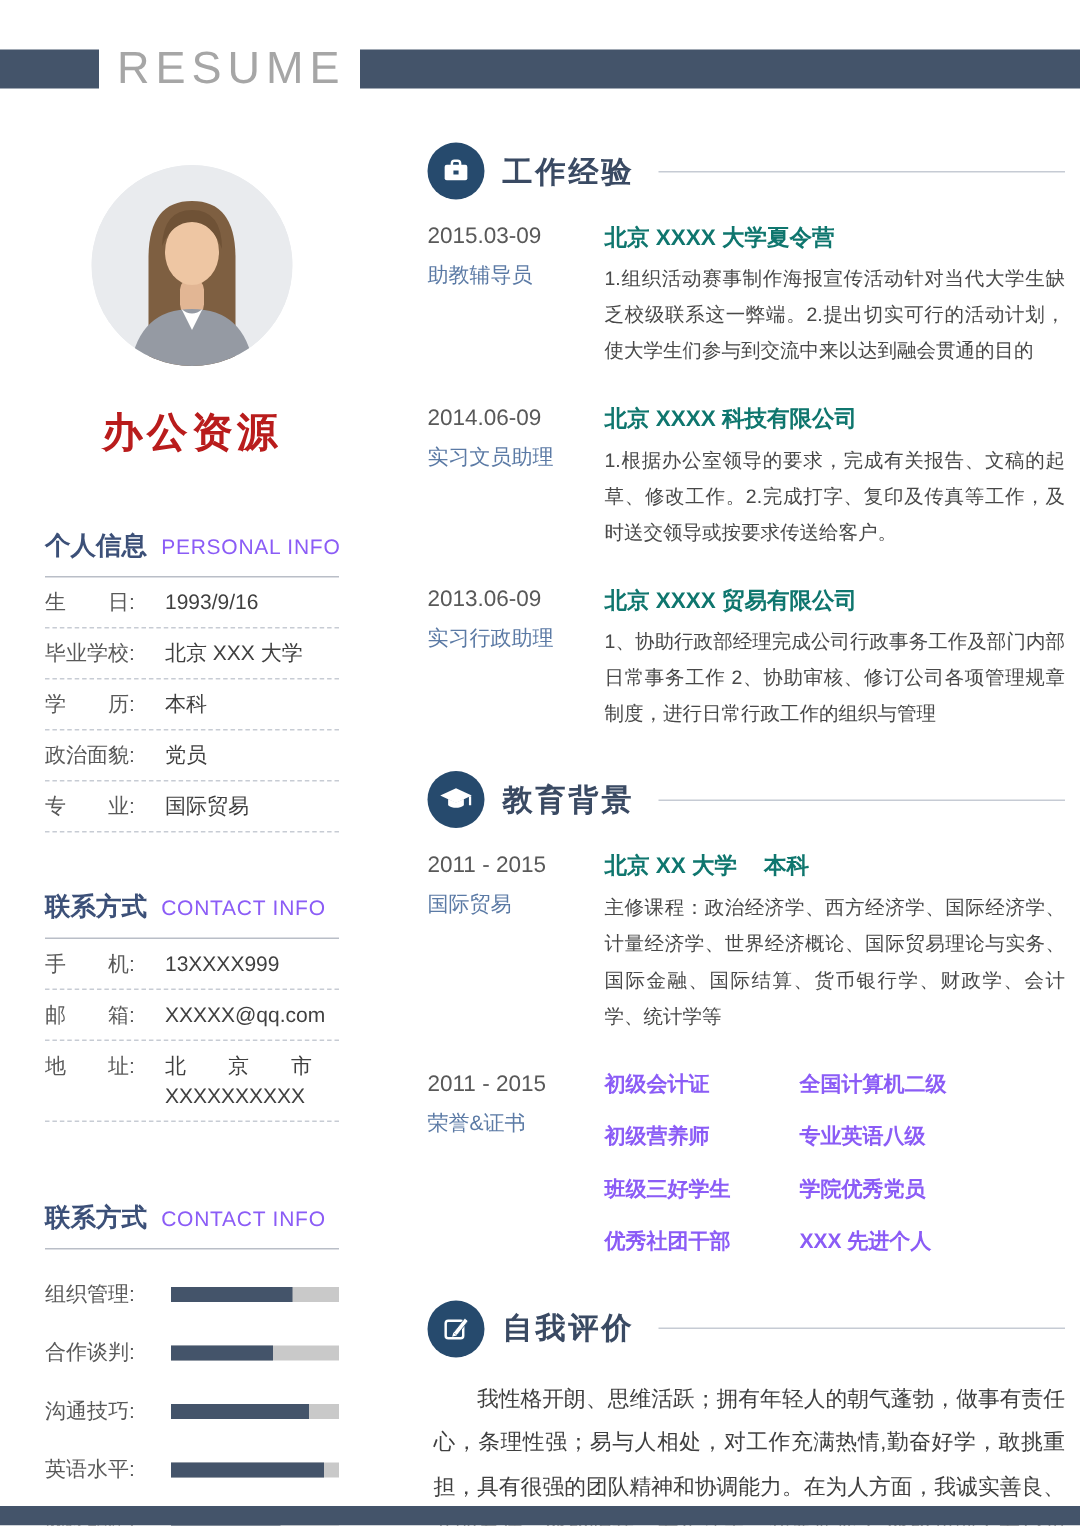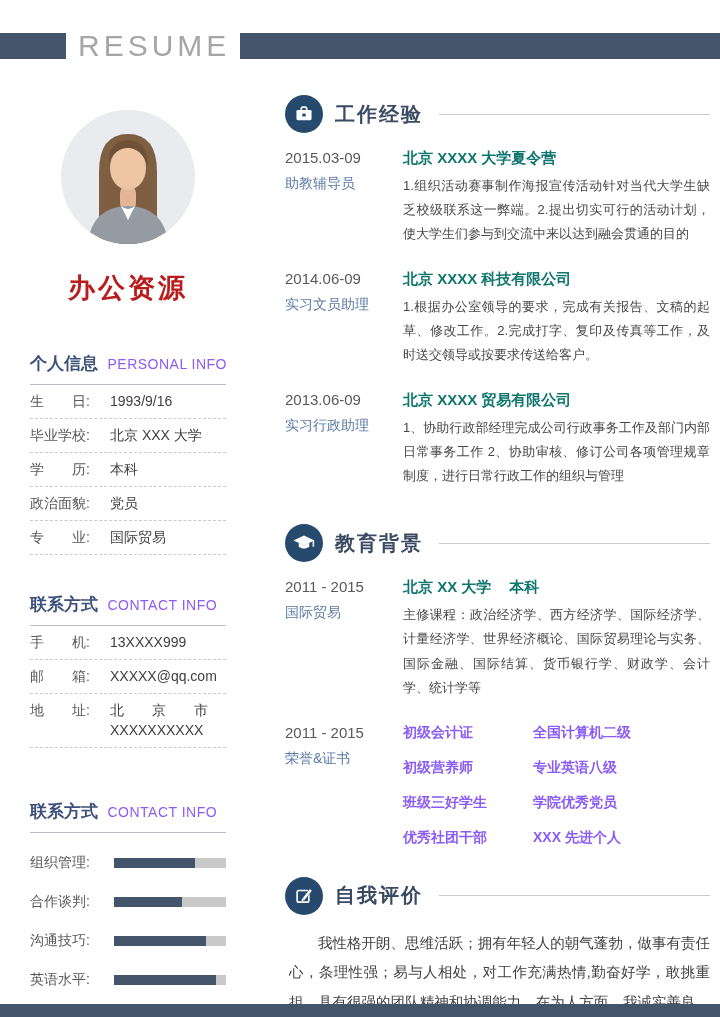--- a/index.html
+++ b/index.html
@@ -210,21 +210,21 @@
     <div class="entry-meta">
       <div class="entry-date">2013.06-09</div>
       <div class="entry-role">实习行政助理</div>
     </div>
     <div class="entry-body">
       <div class="entry-company">北京 XXXX 贸易有限公司</div>
       <div class="entry-desc">1、协助行政部经理完成公司行政事务工作及部门内部日常事务工作 2、协助审核、修订公司各项管理规章制度，进行日常行政工作的组织与管理</div>
     </div>
   </div>
 
-  <div class="sec-header" style="margin-top:36px;">
+  <div class="sec-header" style="margin-top:26px;">
     <div class="sec-icon">
       <svg width="24" height="24" viewBox="0 0 32 32">
         <polygon points="16,6 30,12.5 16,19 2,12.5" fill="#fff"></polygon>
         <path d="M9 15.5 v5.5 c4,3.2 10,3.2 14,0 v-5.5 l-7,3.2 z" fill="#fff"></path>
         <path d="M28.5 13 v8" stroke="#fff" stroke-width="2" fill="none"></path>
       </svg>
     </div>
     <div class="sec-title">教育背景</div>
     <div class="sec-line"></div>
   </div>

